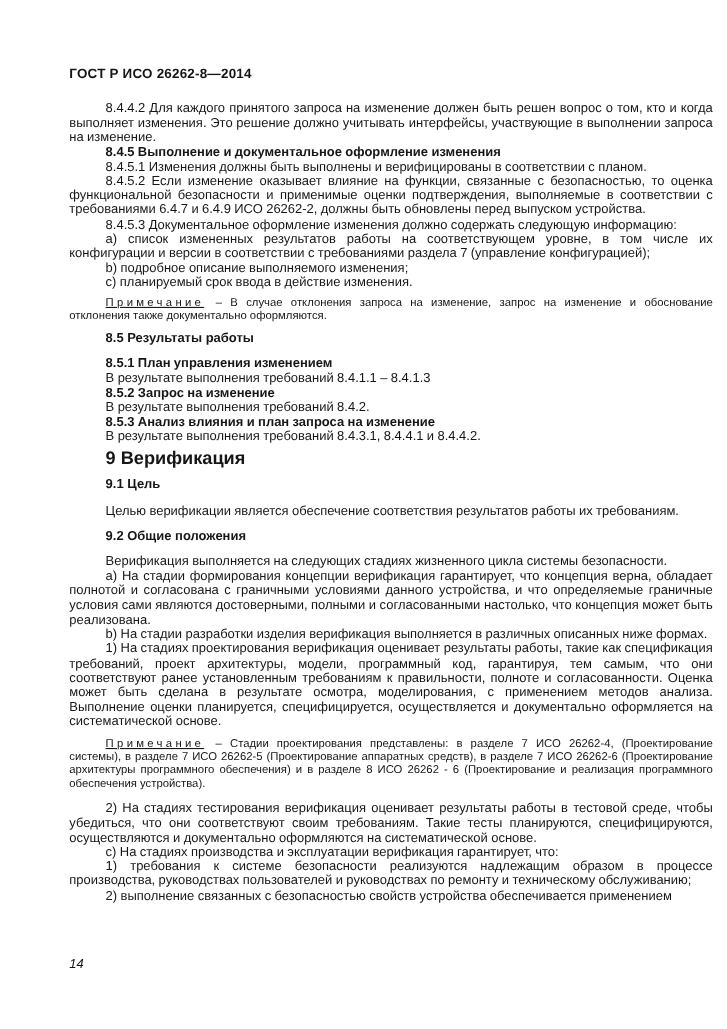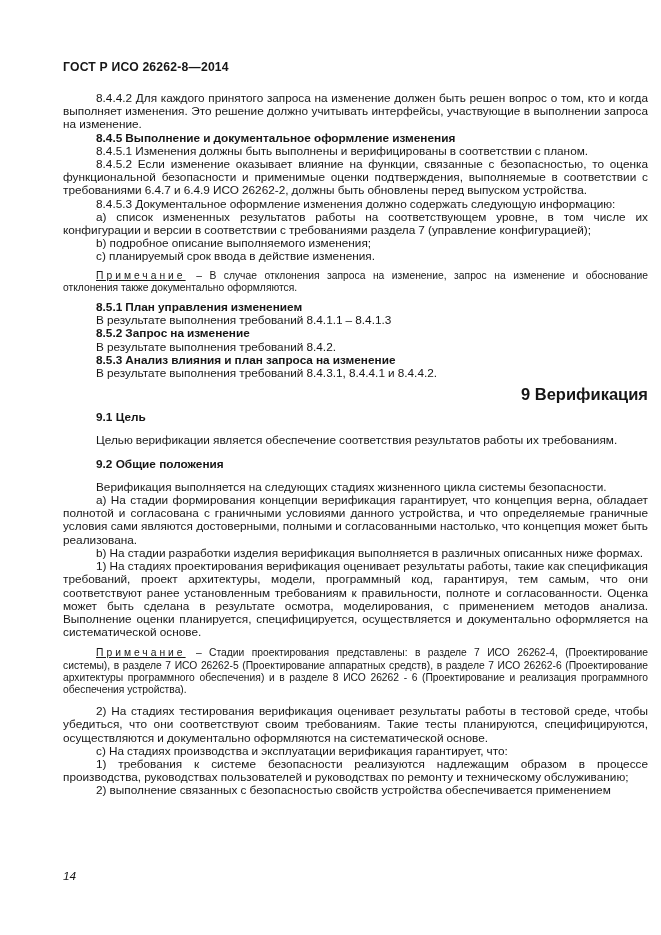--- a/index.html
+++ b/index.html
@@ -39,21 +39,20 @@
     font-weight:700;
     margin:0 0 10px 0;
     text-indent:33px;
   }
   .h1 {
     font-size:16.5px;
     line-height:20px;
     font-weight:700;
     margin:4px 0 7px 0;
     text-indent:33px;
-    text-align:right;
   }
   .note {
     font-size:10.3px;
     line-height:12.2px;
     text-align:justify;
     text-indent:33px;
     margin:6px 0 7px 0;
   }
   .note2 { margin:8px 0 9px 0; }
   .note-label { letter-spacing:3px; padding-right:3px;text-decoration:underline; }
@@ -80,20 +79,21 @@
     <p class="p">8.4.5.3 Документальное оформление изменения должно содержать следующую информацию:</p>
     <p class="p">a) список измененных результатов работы на соответствующем уровне, в том числе их конфигурации и версии в соответствии с требованиями раздела 7 (управление конфигурацией);</p>
     <p class="p">b) подробное описание выполняемого изменения;</p>
     <p class="p">c) планируемый срок ввода в действие изменения.</p>
 
     <p class="note">
       <span class="note-label">Примечание</span>
       <span>– В случае отклонения запроса на изменение, запрос на изменение и обоснование отклонения также документально оформляются.</span>
     </p>
 
+    <p class="h-sub">8.5 Результаты работы</p>
     <p class="p bold">8.5.1 План управления изменением</p>
     <p class="p">В результате выполнения требований 8.4.1.1 – 8.4.1.3</p>
     <p class="p bold">8.5.2 Запрос на изменение</p>
     <p class="p">В результате выполнения требований 8.4.2.</p>
     <p class="p bold">8.5.3 Анализ влияния и план запроса на изменение</p>
     <p class="p">В результате выполнения требований 8.4.3.1, 8.4.4.1 и 8.4.4.2.</p>
 
     <p class="h1">9 Верификация</p>
     <p class="h-sub">9.1 Цель</p>
     <p class="p mb10">Целью верификации является обеспечение соответствия результатов работы их требованиям.</p>

